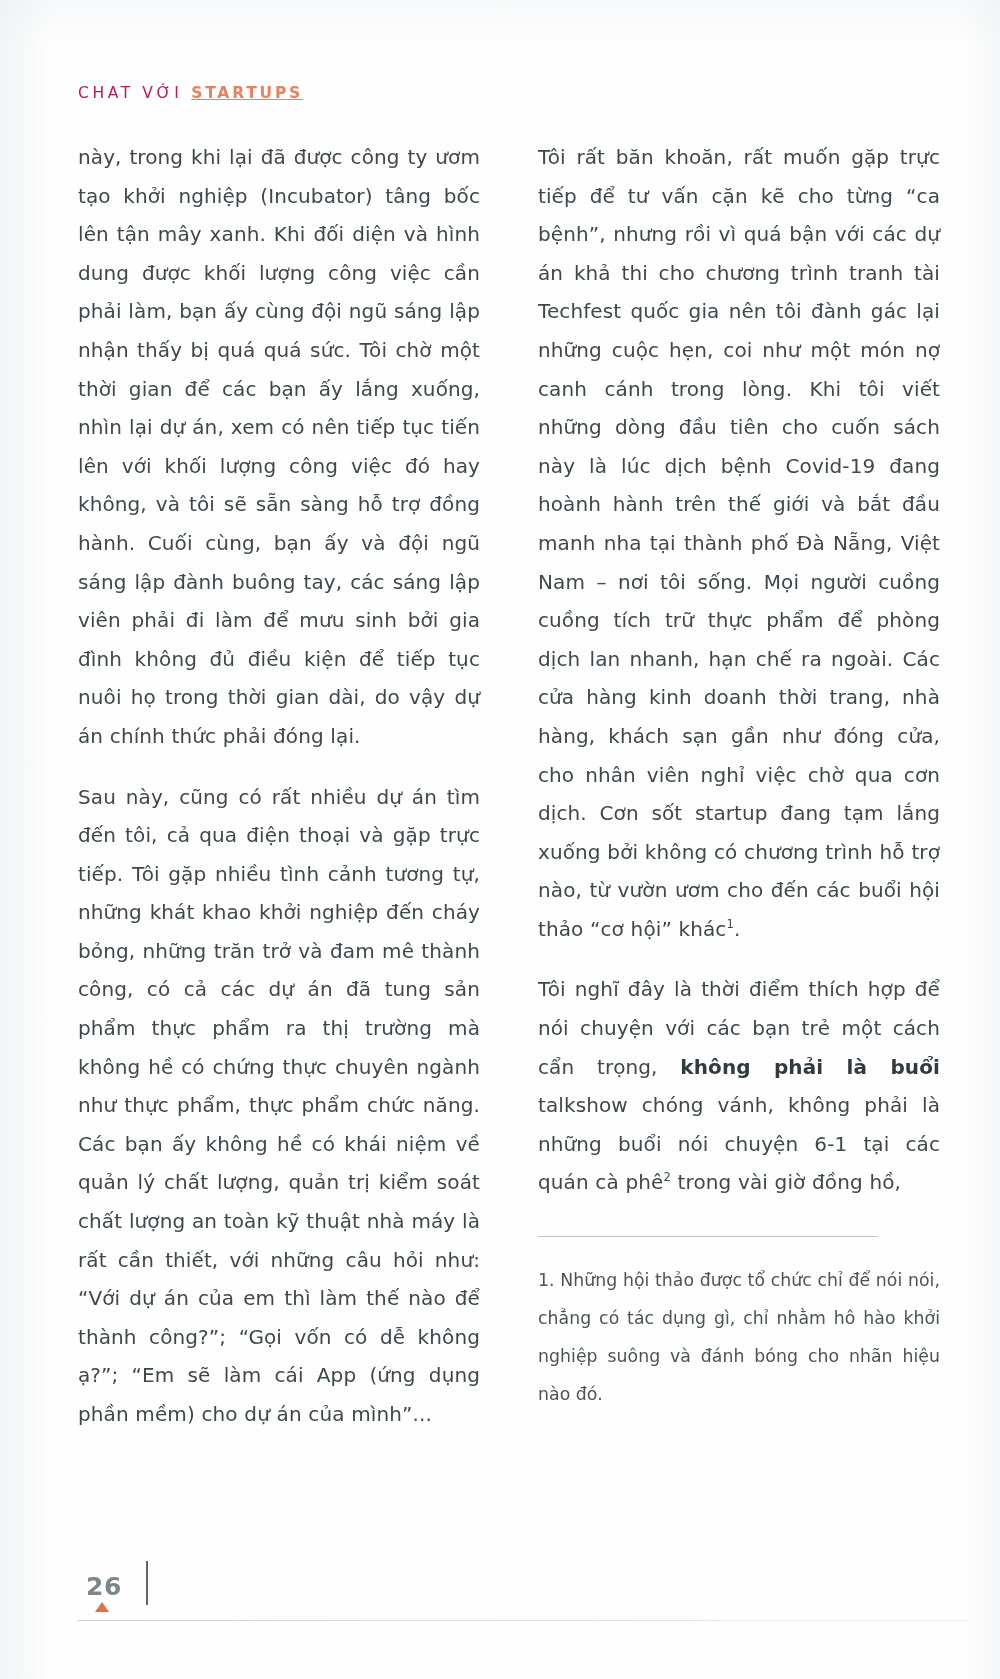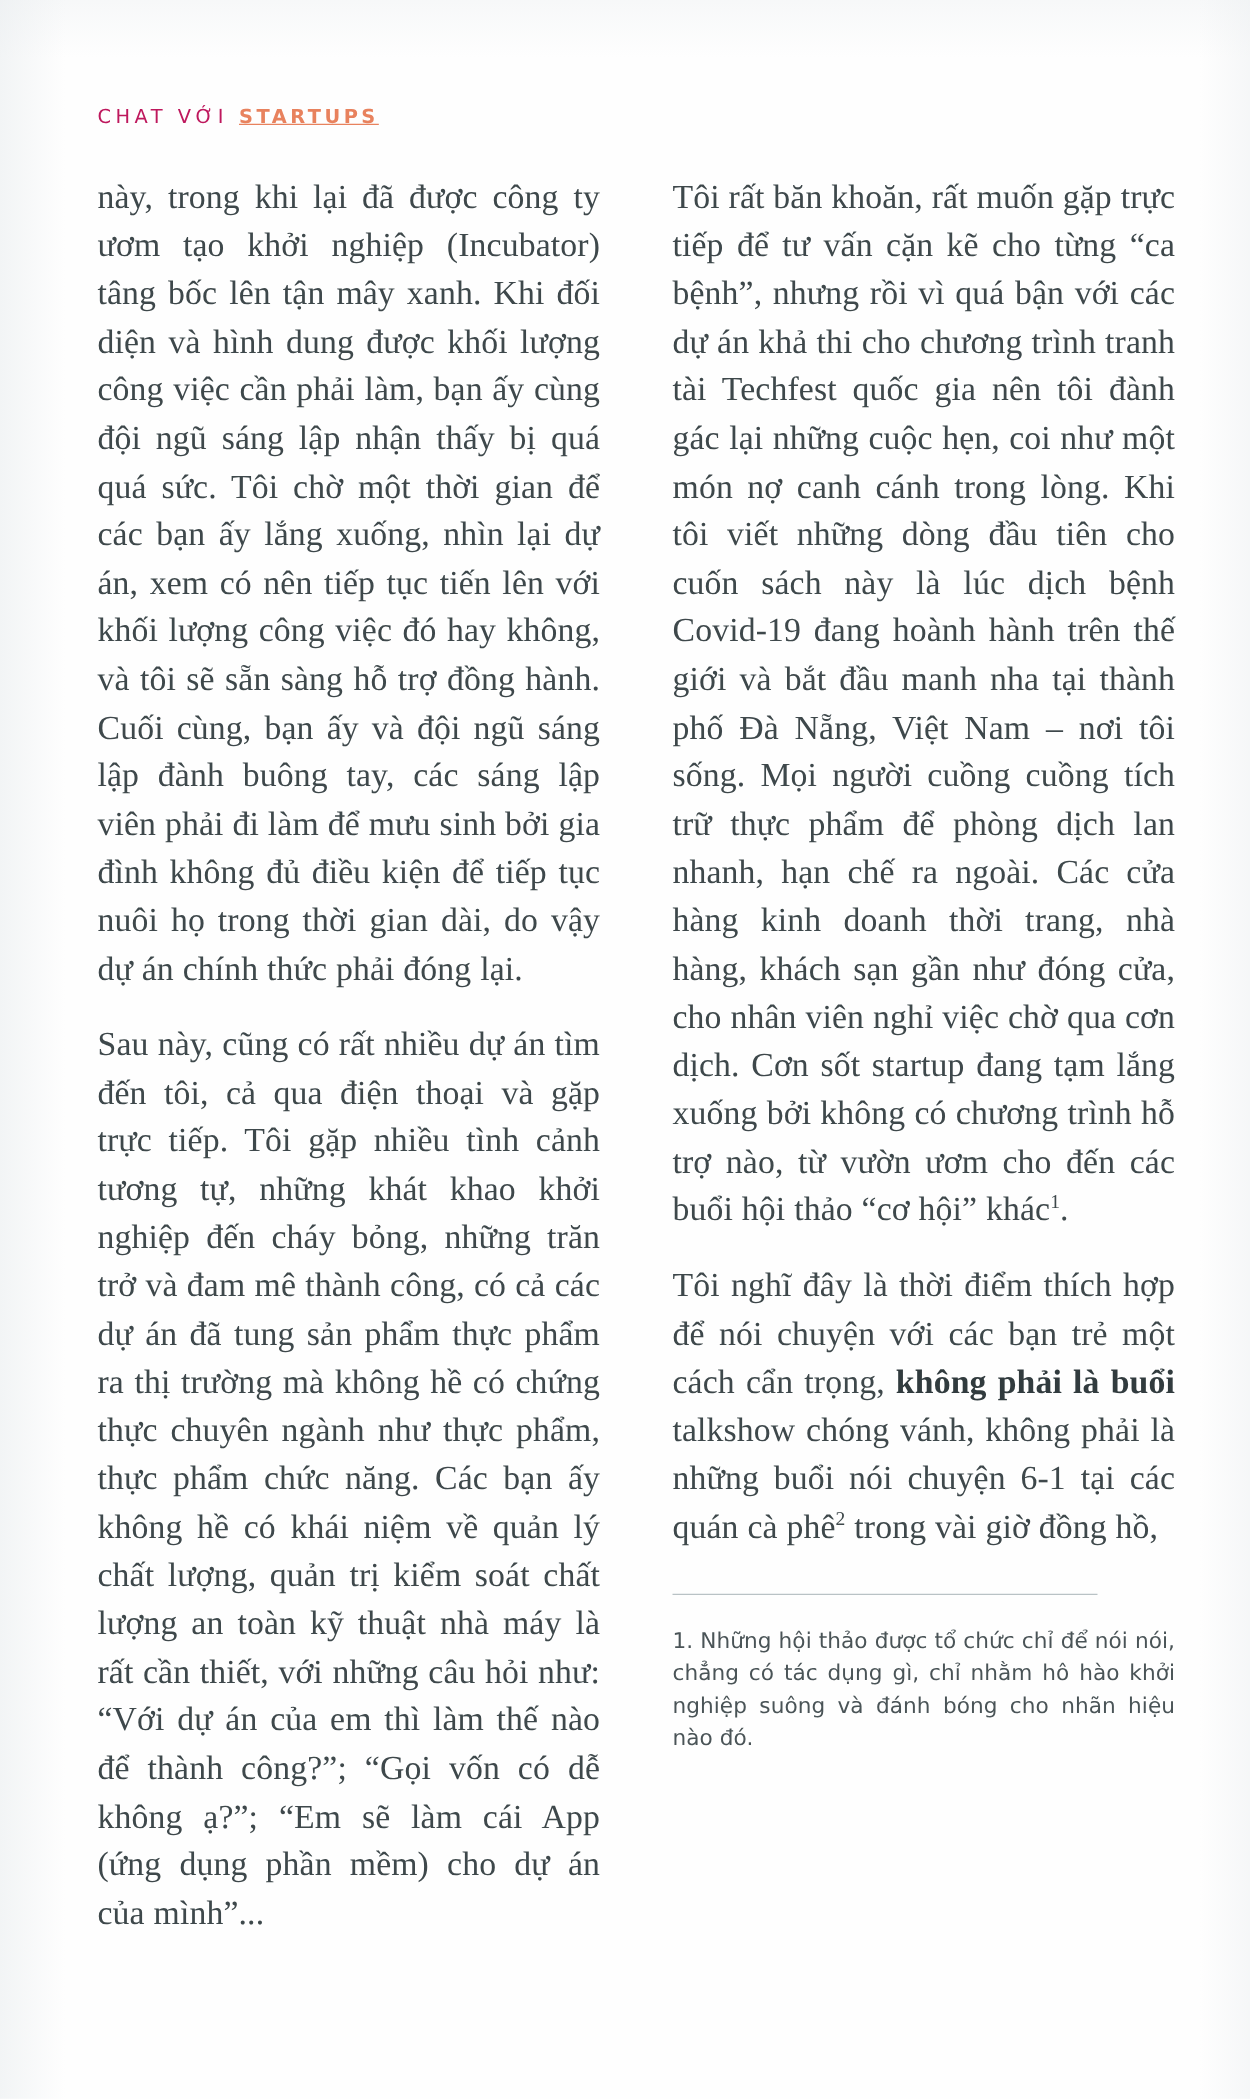--- a/index.html
+++ b/index.html
@@ -63,28 +63,27 @@
     width: 862px;
     display: flex;
     gap: 58px;
   }
   .col {
     width: 402px;
   }
 
   p.body {
     margin: 0 0 22px 0;
-    font-size: 27px;
+    font-size: 20px;
     line-height: 38.6px;
     text-align: justify;
     text-justify: inter-word;
     color: #3e484b;
     letter-spacing: 0.1px;
     word-spacing: 0.2px;
-    font-family: Liberation Serif, serif;
   }
   p.body:last-child { margin-bottom: 0; }
   p.body b { font-weight: 700; color: #313b3e; }
   sup {
     font-size: 0.58em;
     vertical-align: super;
     line-height: 0;
   }
 
   
@@ -93,21 +92,21 @@
   }
   .footnote-rule {
     width: 340px;
     height: 1px;
     background: #b9c2c5;
     margin: 0 0 24px 0;
   }
   p.footnote {
     margin: 0 0 20px 0;
     font-size: 17.3px;
-    line-height: 26px;
+    line-height: 38px;
     text-align: justify;
     color: #4a5457;
     letter-spacing: 0.05px;
   }
   p.footnote:last-child { margin-bottom: 0; }
 
   
   .footer {
     position: absolute;
     left: 78px;
@@ -182,14 +181,22 @@
       <p class="body"><span>Tôi nghĩ đây là thời điểm thích hợp để nói chuyện với các bạn trẻ một cách cẩn trọng, </span><b>không phải là buổi</b><span> talkshow chóng vánh, không phải là những buổi nói chuyện 6-1 tại các quán cà phê</span><sup>2</sup><span> trong vài giờ đồng hồ,</span></p>
 
       <div class="footnotes">
         <div class="footnote-rule"></div>
         <p class="footnote">1. Những hội thảo được tổ chức chỉ để nói nói, chẳng có tác dụng gì, chỉ nhằm hô hào khởi nghiệp suông và đánh bóng cho nhãn hiệu nào đó.</p>
       </div>
 
     </div>
   </div>
 
+  <div class="footer">
+    <div class="folio-wrap">
+      <span class="folio">26</span>
+      <span class="folio-triangle"></span>
+      <span class="folio-divider"></span>
+    </div>
+    <div class="footer-rule"></div>
+  </div>
 
 </div>
 
 </body></html>

